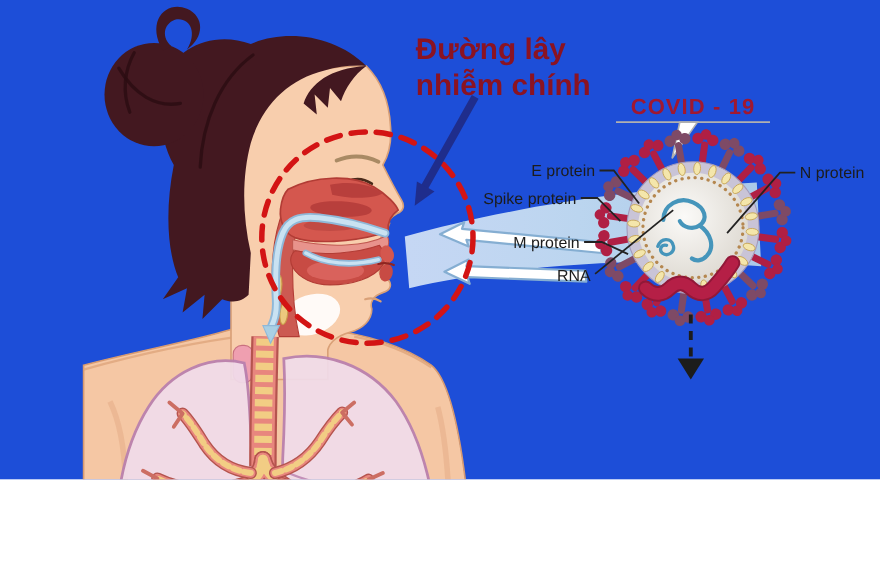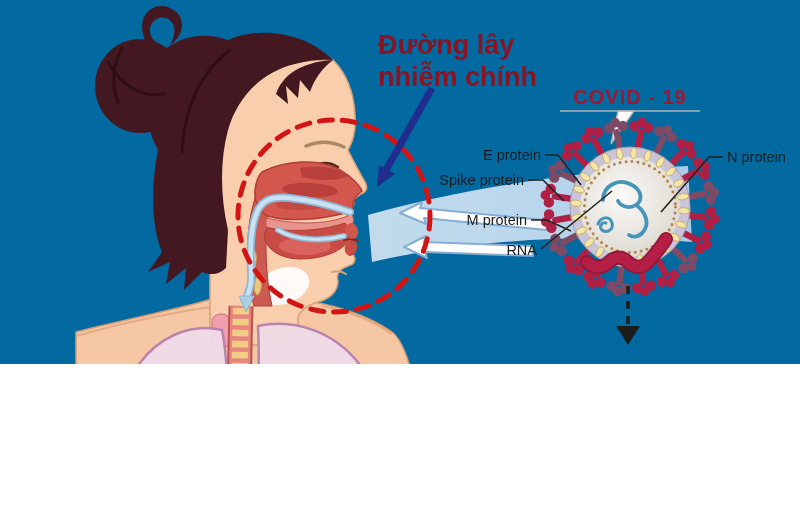--- a/index.html
+++ b/index.html
@@ -1,16 +1,16 @@
 <!DOCTYPE html>
 <html><head>
 <meta charset="utf-8">
 <style>
   html,body{margin:0;padding:0;background:#ffffff;}
-  #stage{position:relative;width:800px;height:364px;background:#0369a1;overflow:hidden;
+  #stage{position:relative;width:800px;height:436px;background:#1d4ed8;overflow:hidden;
          font-family:"Liberation Sans",sans-serif;}
   svg{display:block}
   .main-title{font:bold 27px "Liberation Sans",sans-serif;fill:#8b1322;}
   .covid-title{font:bold 20px "Liberation Sans",sans-serif;fill:#a01830;letter-spacing:1px;}
   .vlabel{font:14.5px "Liberation Sans",sans-serif;fill:#1c1c1c;}
   .leader{fill:none;stroke:#222;stroke-width:1.6;}
   .bb{fill:none;stroke:#b5544e;stroke-linecap:round;}
   .bf{fill:none;stroke:#e8867e;stroke-linecap:round;}
   .bd{fill:none;stroke:#f2cd84;stroke-linecap:round;stroke-dasharray:6 4.5;}
   .tw{fill:none;stroke:#cc6e63;stroke-width:3.5;stroke-linecap:round;}

